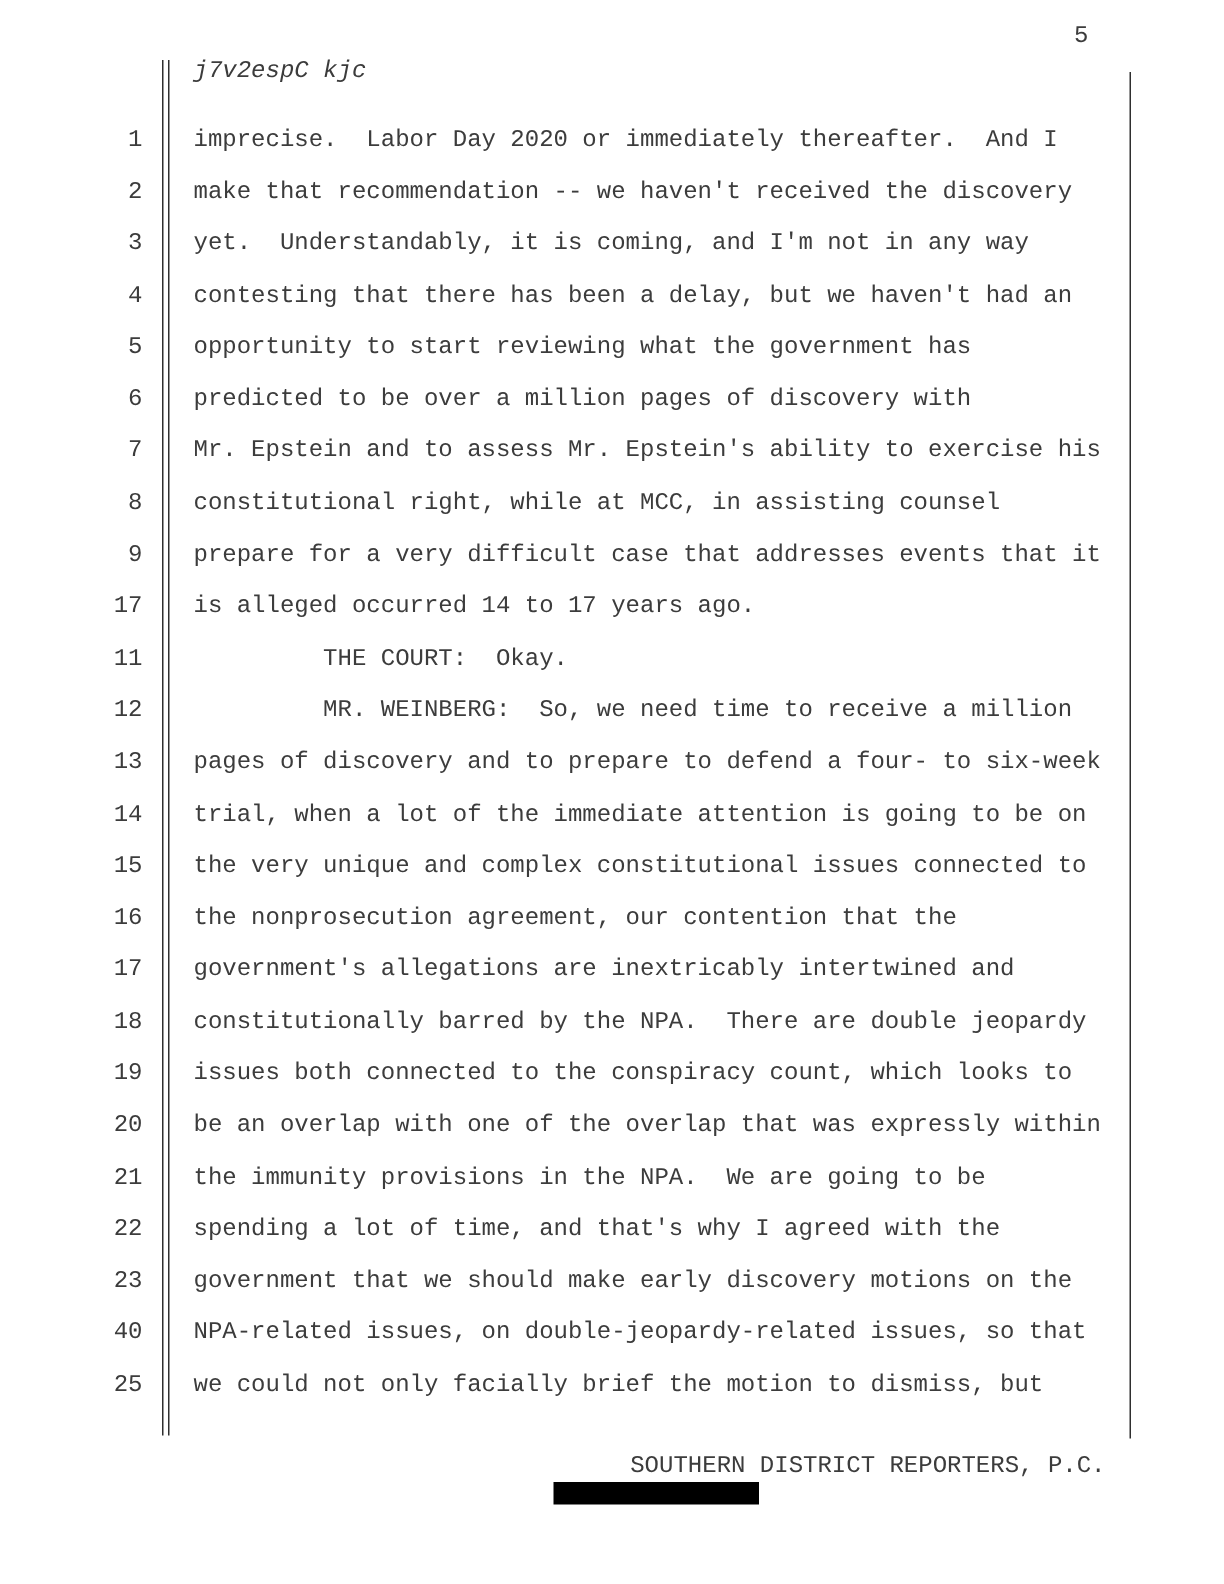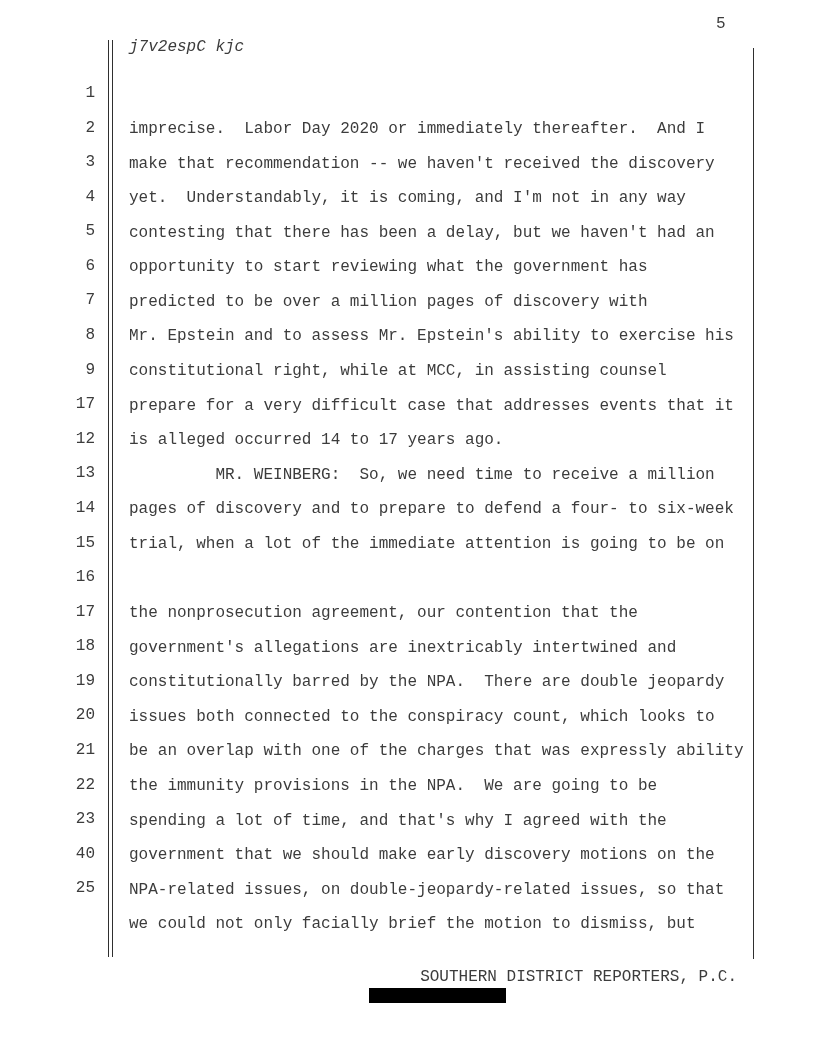--- a/index.html
+++ b/index.html
@@ -56,21 +56,20 @@
     left: 0;
     top: 0;
     width: 95px;
     text-align: right;
   }
   .line-text {
     position: absolute;
     left: 129px;
     top: 0;
     white-space: pre;
-    margin-top: 36px;
   }
 
   .footer {
     position: absolute;
     left: 129px;
     top: 969px;
     width: 608px;
     text-align: right;
     line-height: 1;
     white-space: pre;
@@ -142,38 +141,43 @@
     <div class="line-row">
       <span class="line-num">9</span>
       <span class="line-text">prepare for a very difficult case that addresses events that it</span>
     </div>
 
     <div class="line-row">
       <span class="line-num">17</span>
       <span class="line-text">is alleged occurred 14 to 17 years ago.</span>
     </div>
 
+    <div class="line-row">
+      <span class="line-num">11</span>
+      <span class="line-text">         THE COURT:  Okay.</span>
+    </div>
 
     <div class="line-row">
       <span class="line-num">12</span>
       <span class="line-text">         MR. WEINBERG:  So, we need time to receive a million</span>
     </div>
 
     <div class="line-row">
       <span class="line-num">13</span>
       <span class="line-text">pages of discovery and to prepare to defend a four- to six-week</span>
     </div>
 
     <div class="line-row">
       <span class="line-num">14</span>
       <span class="line-text">trial, when a lot of the immediate attention is going to be on</span>
     </div>
 
     <div class="line-row">
       <span class="line-num">15</span>
+      <span class="line-text">the very unique and complex constitutional issues connected to</span>
     </div>
 
     <div class="line-row">
       <span class="line-num">16</span>
       <span class="line-text">the nonprosecution agreement, our contention that the</span>
     </div>
 
     <div class="line-row">
       <span class="line-num">17</span>
       <span class="line-text">government's allegations are inextricably intertwined and</span>
@@ -184,21 +188,21 @@
       <span class="line-text">constitutionally barred by the NPA.  There are double jeopardy</span>
     </div>
 
     <div class="line-row">
       <span class="line-num">19</span>
       <span class="line-text">issues both connected to the conspiracy count, which looks to</span>
     </div>
 
     <div class="line-row">
       <span class="line-num">20</span>
-      <span class="line-text">be an overlap with one of the charges that was expressly ability</span>
+      <span class="line-text">be an overlap with one of the overlap that was expressly within</span>
     </div>
 
     <div class="line-row">
       <span class="line-num">21</span>
       <span class="line-text">the immunity provisions in the NPA.  We are going to be</span>
     </div>
 
     <div class="line-row">
       <span class="line-num">22</span>
       <span class="line-text">spending a lot of time, and that's why I agreed with the</span>

